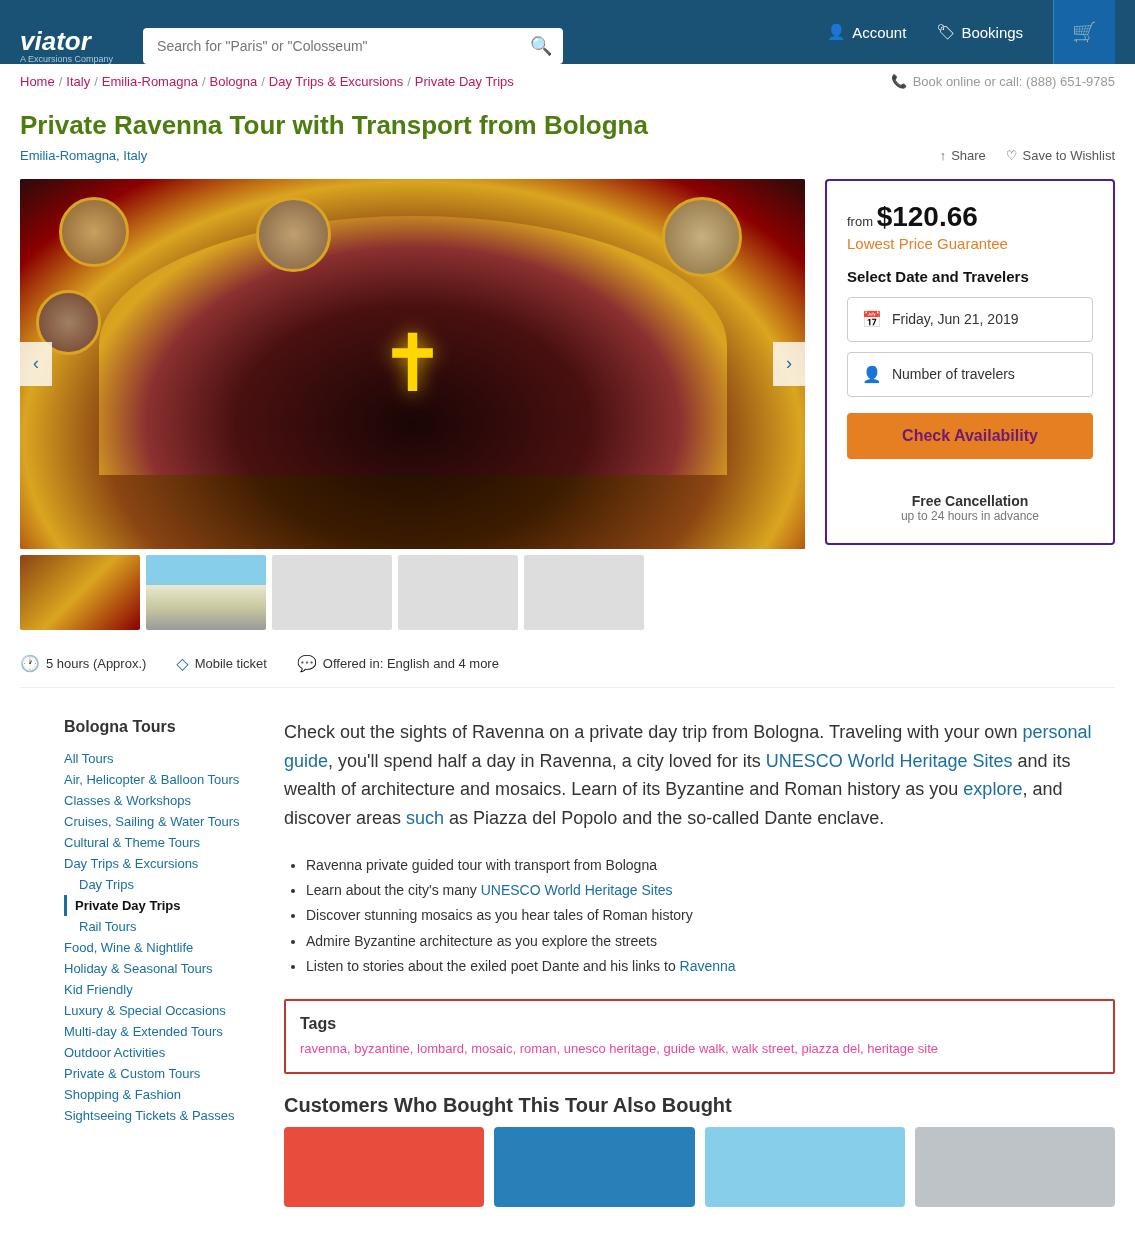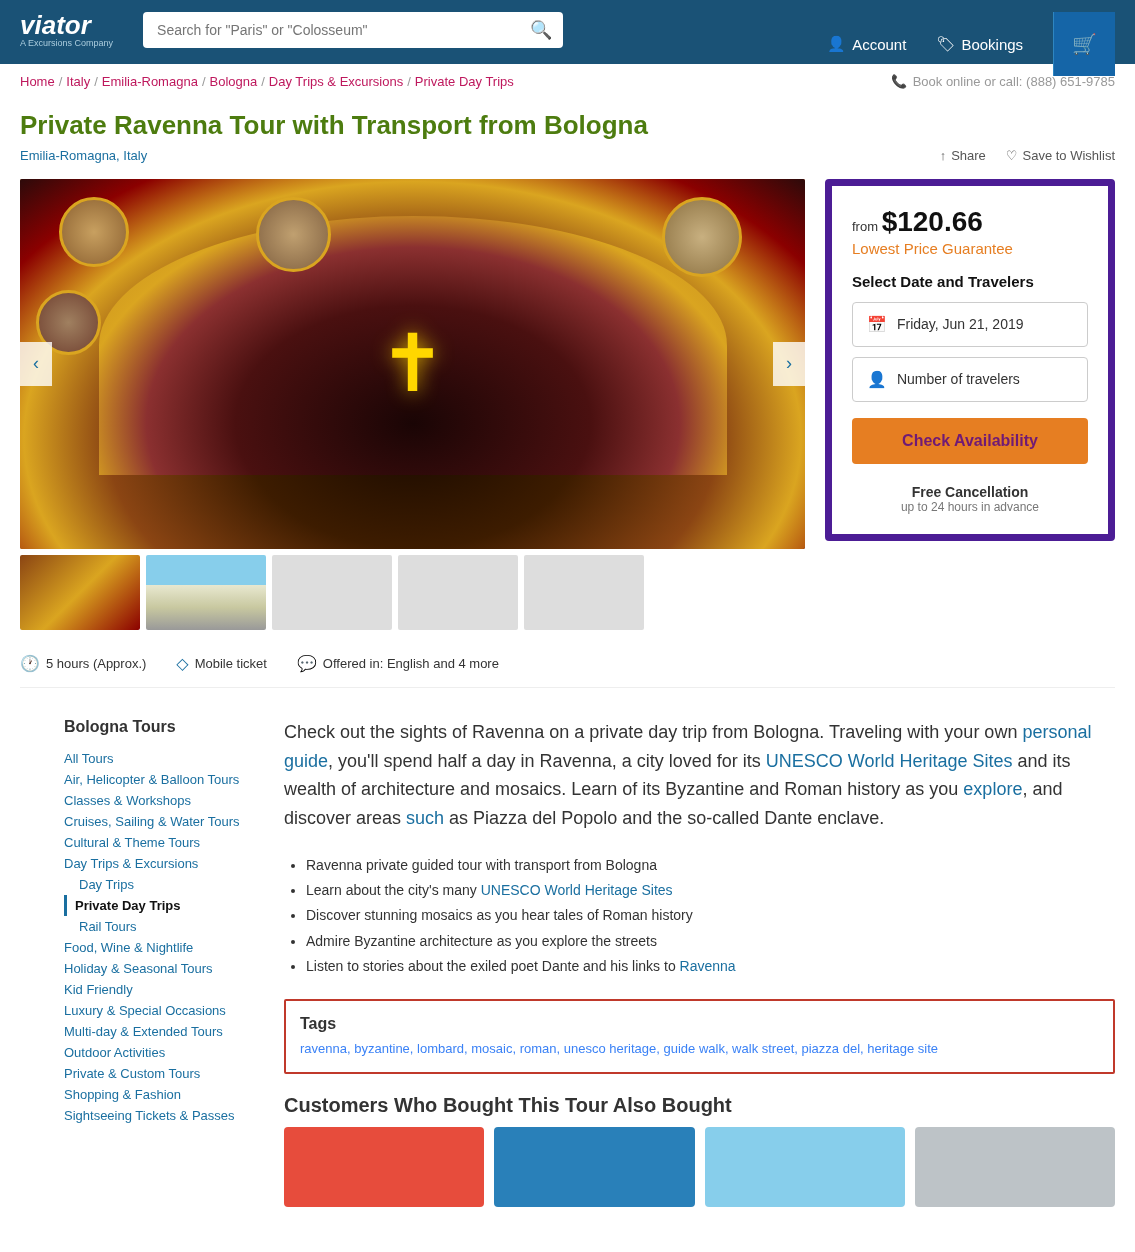--- a/index.html
+++ b/index.html
@@ -2,22 +2,22 @@
 <html><head>
   <meta charset="utf-8">
   <style>
     * { box-sizing: border-box; margin: 0; padding: 0; }
     body { font-family: Arial, sans-serif; font-size: 14px; color: #333; background: #fff; width: 1135px; }
 
     
     .header {
       background: #1a5276;
       display: flex;
-      align-items: flex-start;
-      padding: 12px 20px;
+      align-items: flex-end;
+      padding: 0 20px;
       height: 64px;
     }
     .logo-area {
       display: flex;
       flex-direction: column;
       margin-right: 30px;
     }
     .logo-text {
       color: #fff;
       font-size: 26px;
@@ -197,21 +197,21 @@
       background: linear-gradient(180deg, #87CEEB 0%, #87CEEB 40%, #e8e8d0 40%, #c8c8a0 70%, #999 100%);
     }
     .thumb-empty {
       width: 100%;
       height: 100%;
       background: #ddd;
     }
 
     
     .booking-panel {
-      border: 7px solid #4c1d95;
+      border: 2px solid #4c1d95;
       border-radius: 4px;
       padding: 20px;
       background: #fff;
     }
     .price-from {
       font-size: 13px;
       color: #333;
     }
     .price-main {
       font-size: 28px;
@@ -251,21 +251,21 @@
       color: #701a75;
       border: none;
       border-radius: 4px;
       font-size: 16px;
       font-weight: bold;
       cursor: pointer;
       margin-top: 6px;
     }
     .cancellation-info {
       text-align: center;
-      margin-top: 20px;
+      margin-top: 34px;
     }
     .cancellation-title {
       font-size: 14px;
       font-weight: bold;
       color: #333;
     }
     .cancellation-sub {
       font-size: 12px;
       color: #777;
     }
@@ -361,21 +361,21 @@
       padding: 14px;
       margin-bottom: 20px;
     }
     .tags-title {
       font-size: 16px;
       font-weight: bold;
       margin-bottom: 6px;
     }
     .tags-text {
       font-size: 13px;
-      color: #3b82f6;
+      color: #ec4899;
       line-height: 1.5;
     }
 
     .customers-title {
       font-size: 20px;
       font-weight: bold;
       margin-bottom: 10px;
     }
     .customers-row {
       display: flex;

